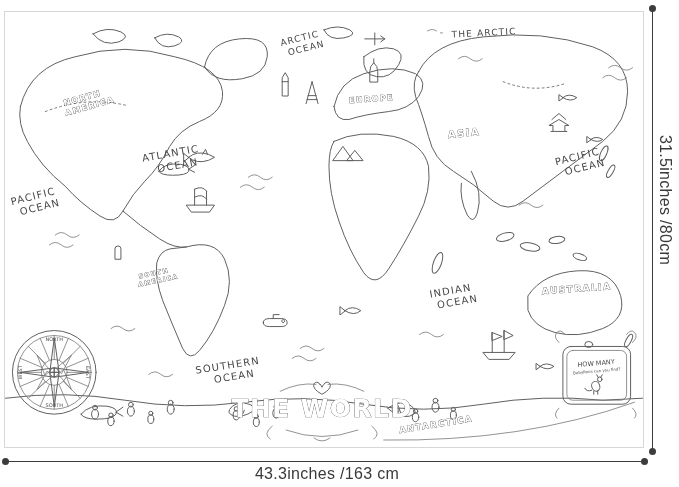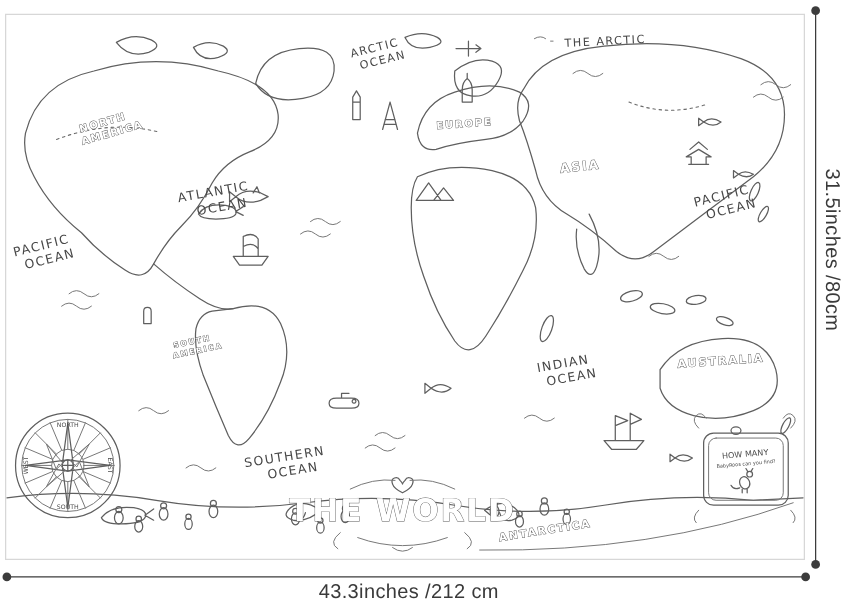--- a/index.html
+++ b/index.html
@@ -274,16 +274,16 @@
       </g>
     </svg>
   </div>
 
   <div class="dim-line-v"></div>
   <div class="dot dot-v-top"></div>
   <div class="dot dot-v-bot"></div>
   <div class="dim-line-h"></div>
   <div class="dot dot-h-left"></div>
   <div class="dot dot-h-right"></div>
-  <div class="dim-width">43.3inches /212 cm</div>
+  <div class="dim-width">43.3inches /163 cm</div>
   <div class="dim-height">31.5inches /80cm</div>
 
 </div>
 
 </body></html>

